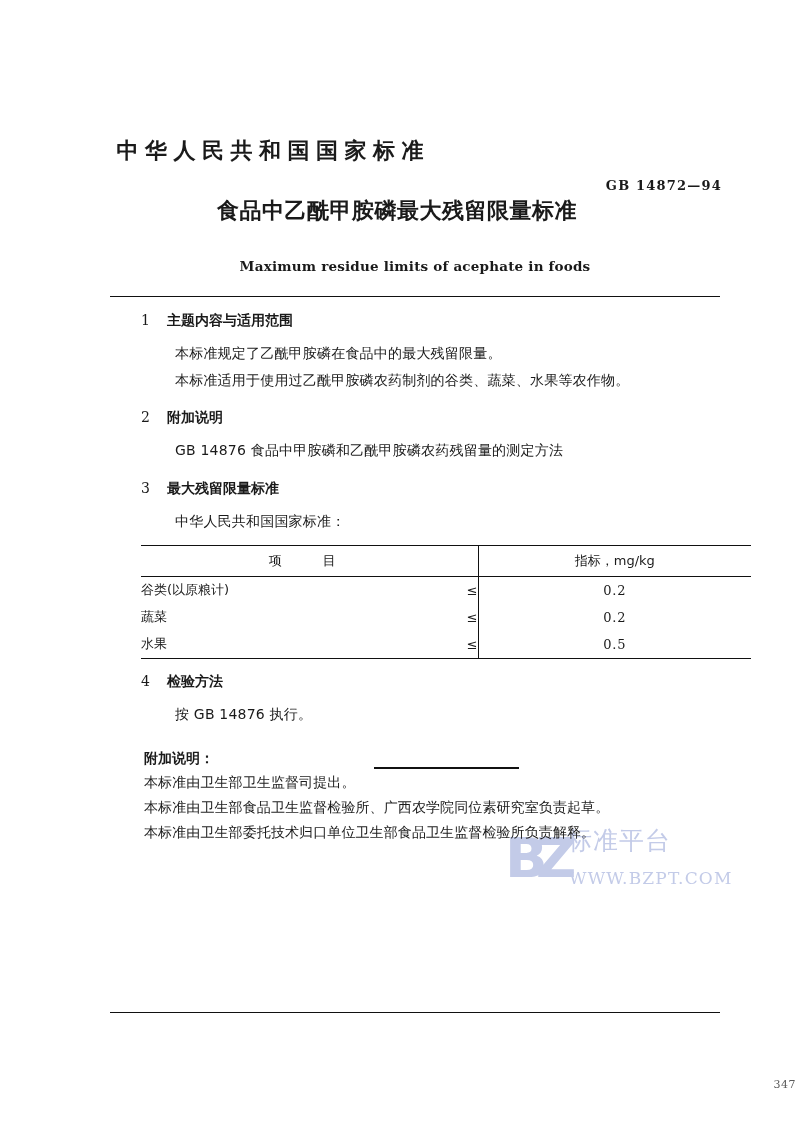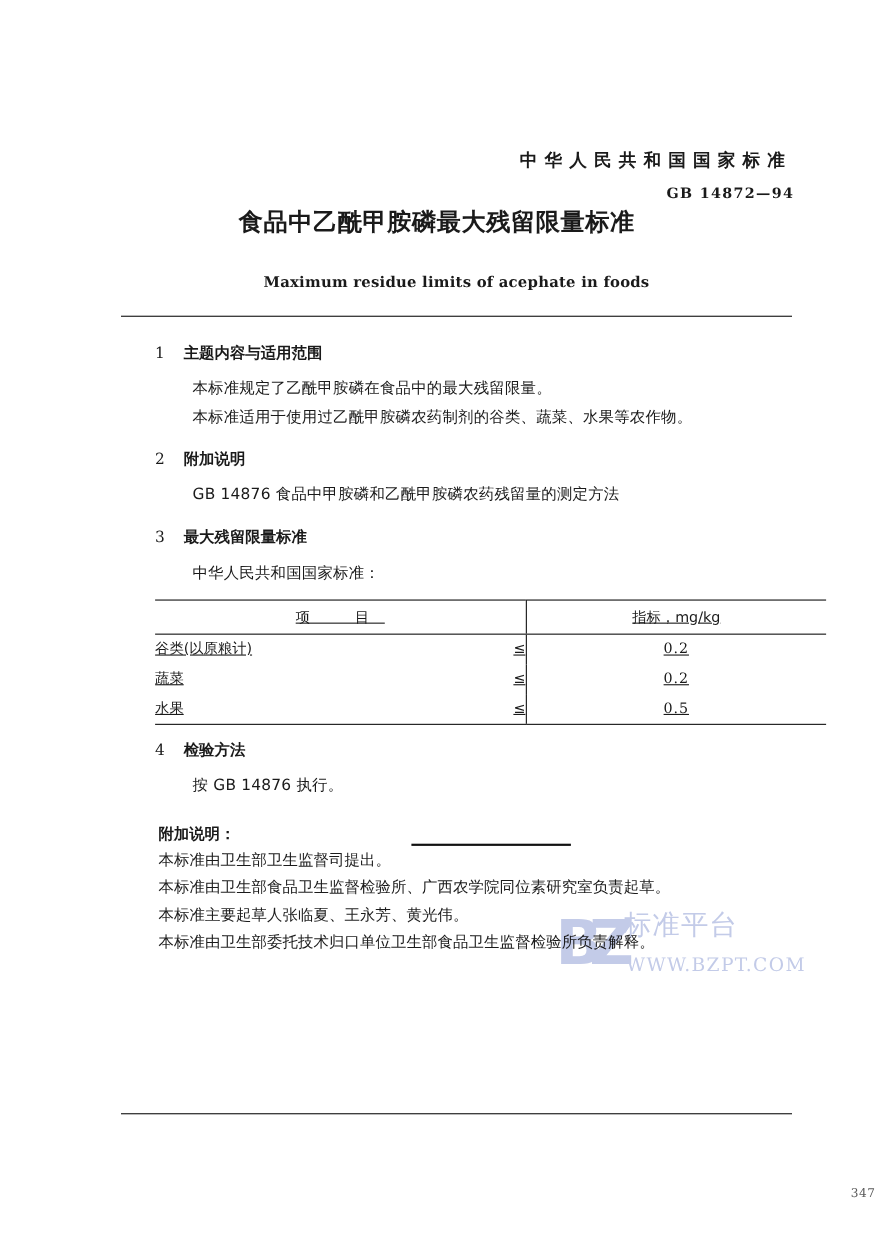--- a/index.html
+++ b/index.html
@@ -68,22 +68,22 @@
 
   
   .doc-head {
     position: absolute;
     top: 136px;
     left: 0;
     width: 610px;
     z-index: 2;
   }
   .national-title {
-    text-align: right;
-    font-size: 16px;
+    text-align: left;
+    font-size: 22px;
     font-weight: bold;
     letter-spacing: 6.5px;
     text-indent: 6.5px;
     font-family: Liberation Sans, sans-serif;
   }
   .title-row {
     position: relative;
     margin-top: 30px;
     height: 34px;
   }
@@ -150,21 +150,20 @@
     line-height: 1.62;
   }
   .sec-gap { height: 14px; }
 
   
   .limits-table {
     margin: 12px 0 0 0;
     width: 610px;
     border-collapse: collapse;
     font-family: "DejaVu Sans", sans-serif;
-    text-decoration: underline;
   }
   .limits-table th,
   .limits-table td {
     padding: 0;
     font-weight: normal;
   }
   .tbl-top { border-top: 1.6px solid #111; }
   .tbl-head td {
     height: 30px;
     vertical-align: middle;
@@ -342,21 +341,20 @@
       </div>
       <p class="para">按 GB 14876 执行。</p>
 
       <div class="short-rule"></div>
     </div>
 
     <div class="appendix">
       <div class="appendix-title">附加说明：</div>
       <p>本标准由卫生部卫生监督司提出。</p>
       <p>本标准由卫生部食品卫生监督检验所、广西农学院同位素研究室负责起草。</p>
-      <p>本标准主要起草人张临夏、王永芳、黄光伟。</p>
       <p>本标准由卫生部委托技术归口单位卫生部食品卫生监督检验所负责解释。</p>
     </div>
 
   </div>
 
   <div class="footer">
     <div class="footer-rule"></div>
   </div>
 
   <div class="page-number">347</div>

